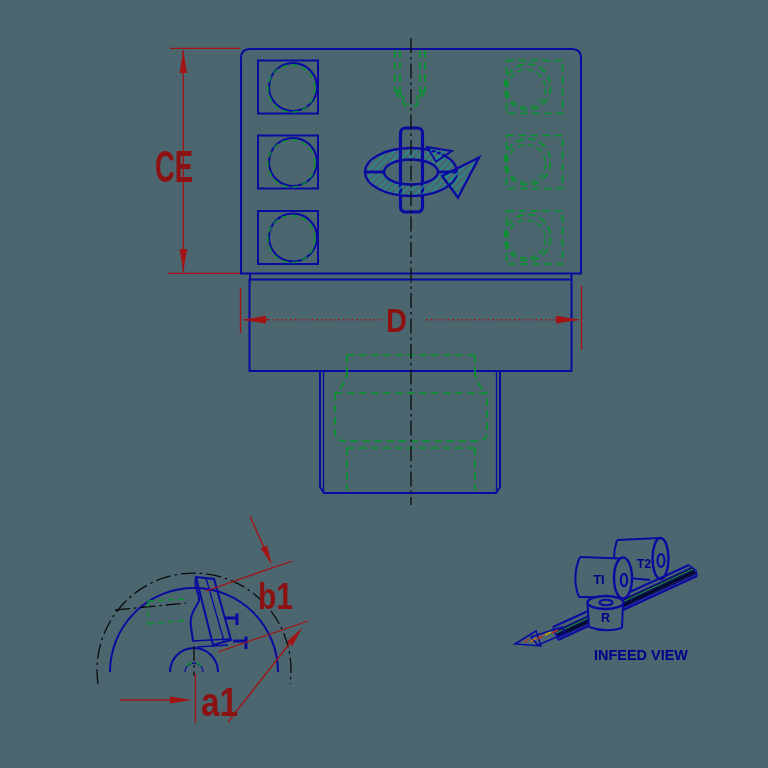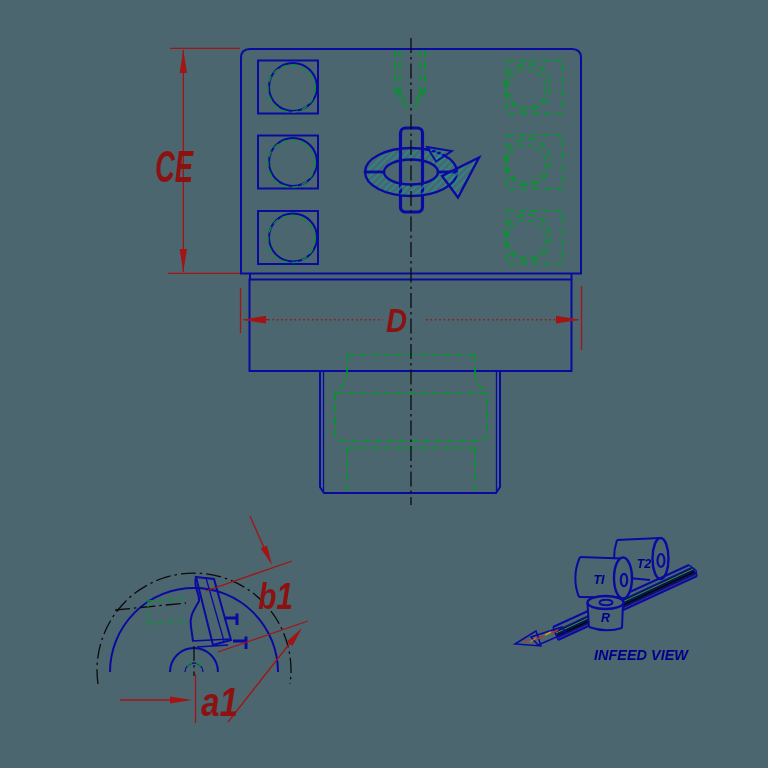--- a/index.html
+++ b/index.html
@@ -1,17 +1,17 @@
 <!DOCTYPE html>
 <html><head>
 <meta charset="utf-8">
 <style>
   html,body{margin:0;padding:0;background:#4C6670;}
   .stage{width:768px;height:768px;position:relative;background:#4C6670;overflow:hidden;
-         font-family:"Liberation Sans", sans-serif;font-style:italic;}
+         font-family:"Liberation Sans", sans-serif;}
   svg{display:block}
   .blue{stroke:#0A0AA0;fill:none;stroke-width:2}
   .blue-thick{stroke:#0A0AA0;fill:none;stroke-width:3.2}
   .blue-thin{stroke:#0A0AA0;fill:none;stroke-width:1.3}
   .gdash{stroke:#009828;fill:none;stroke-width:1.6;stroke-dasharray:7.5 4.5}
   .gdash-thin{stroke:#009828;fill:none;stroke-width:1.3;stroke-dasharray:6 4}
   .cl{stroke:#0b0b0b;fill:none;stroke-width:1.3;stroke-dasharray:15 4 2.5 4}
   .red{stroke:#A31414;fill:none;stroke-width:1.3}
   .red-dot{stroke:#A31414;fill:none;stroke-width:1.5;stroke-dasharray:1.6 2.8}
   .red-fill{fill:#A31414;stroke:none}

